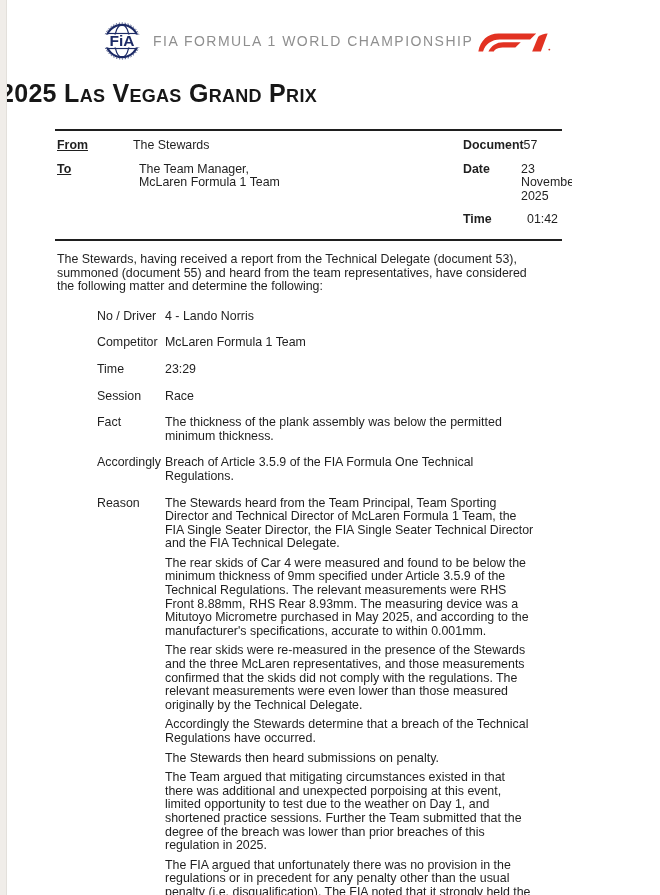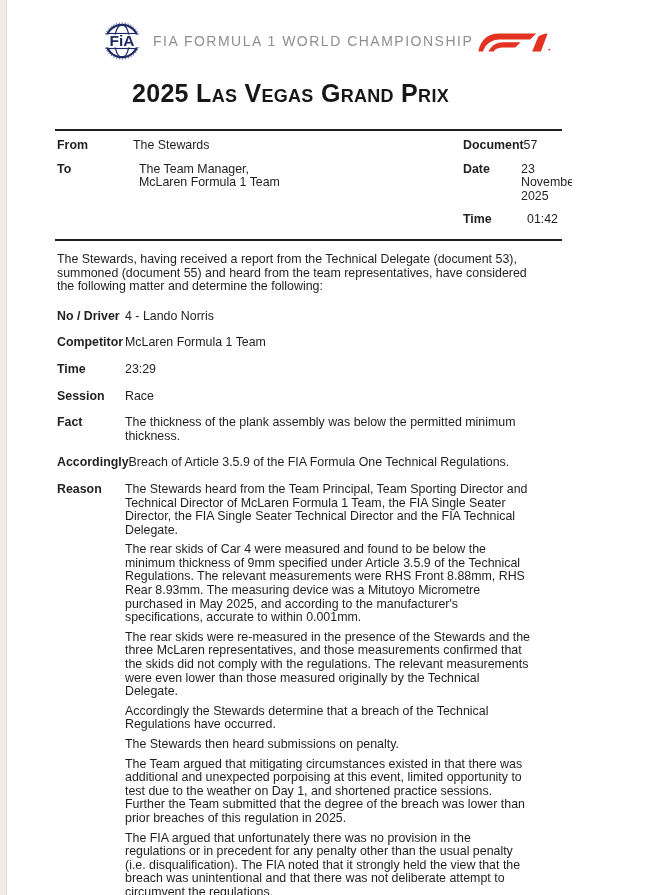--- a/index.html
+++ b/index.html
@@ -32,28 +32,27 @@
     color: var(--heading-gray, #8f8f8f);
     font-size: 14px;
     letter-spacing: 1.5px;
     white-space: nowrap;
     padding: 0 4px;
   }
   .f1-logo { width: 74px; height: 21px; flex: 0 0 auto; }
   
   .event-title {
     margin-top: 20px;
-    text-align: center;
+    text-align: left;
     font-size: 25px;
     line-height: 26px;
     font-weight: bold;
     font-variant-caps: small-caps;
     letter-spacing: 0.3px;
     color: #171717;
-    padding-left: 9px;
   }
   .event-dates {
     text-align: center;
     font-size: 14px;
     line-height: 17px;
     font-weight: bold;
     color: #171717;
   }
   
   .meta {
@@ -63,37 +62,37 @@
     border-bottom: 2px solid #1f1f1f;
     padding: 8px 0 12px 2px;
     font-size: 12.4px;
     line-height: 13.6px;
   }
   .meta-left { flex: 0 0 393px; }
   .meta-right { flex: 1; }
   .meta-row { display: flex; margin-bottom: 10px; }
   .meta-row:last-child { margin-bottom: 0; gap: 6px; }
   .meta-label { font-weight: bold; flex-shrink: 0; }
-  .meta-left .meta-label { min-width: 76px; }
+  .meta-left .meta-label { min-width: 76px; text-decoration: underline; }
   .meta-right .meta-label { min-width: 58px; margin-left: 13px; }
   .meta-value { white-space: pre-line; }
   
   .intro {
     margin: 12px 35px 0 57px;
     font-size: 12.4px;
     line-height: 13.6px;
   }
   .fields {
     margin: 16px 38px 0 57px;
     font-size: 12.4px;
     line-height: 13.6px;
   }
   .field-row { display: flex; margin-bottom: 13px; }
   .field-row:last-child { margin-bottom: 0; }
-  .field-label { min-width: 68px; flex-shrink: 0; font-weight: bold; }
+  .field-label { min-width: 68px; flex-shrink: 0; font-weight: normal; margin-left: 40px; }
   .field-value { max-width: 486px; }
   .field-value p { margin: 0 0 6px 0; }
   .field-value p:last-child { margin-bottom: 10px; }
 </style>
 </head>
 <body>
 
 <div class="page">
   <div class="page-edge"></div>
 

